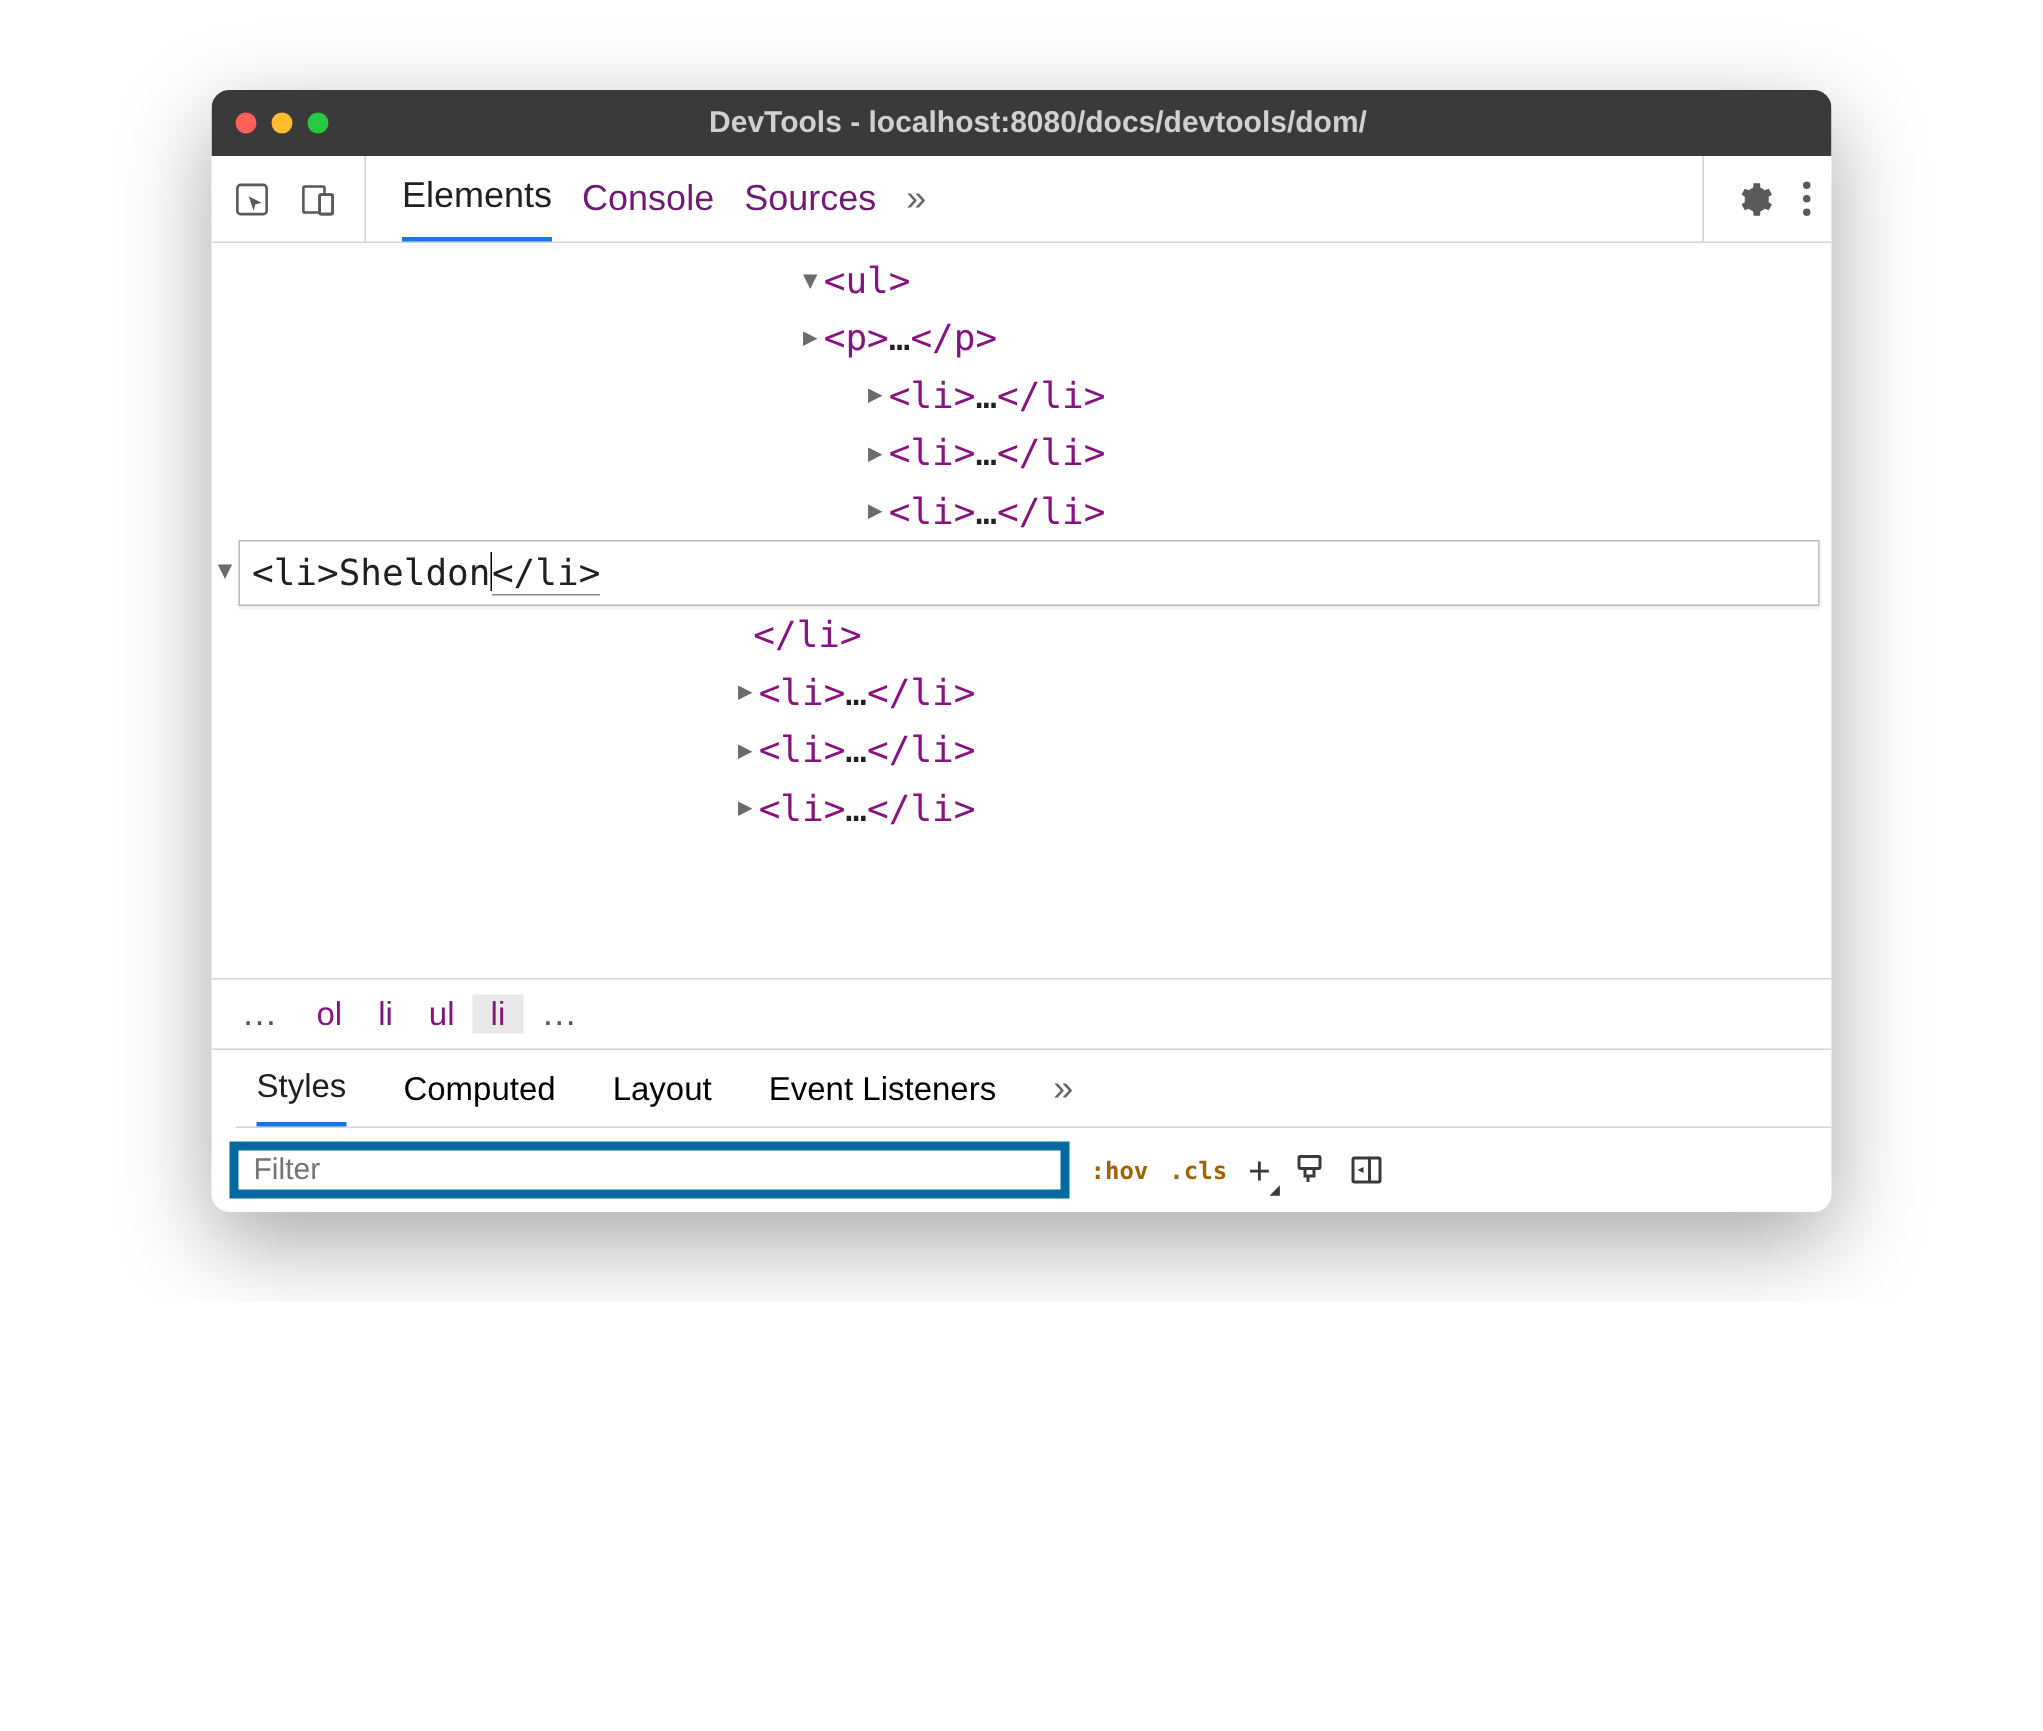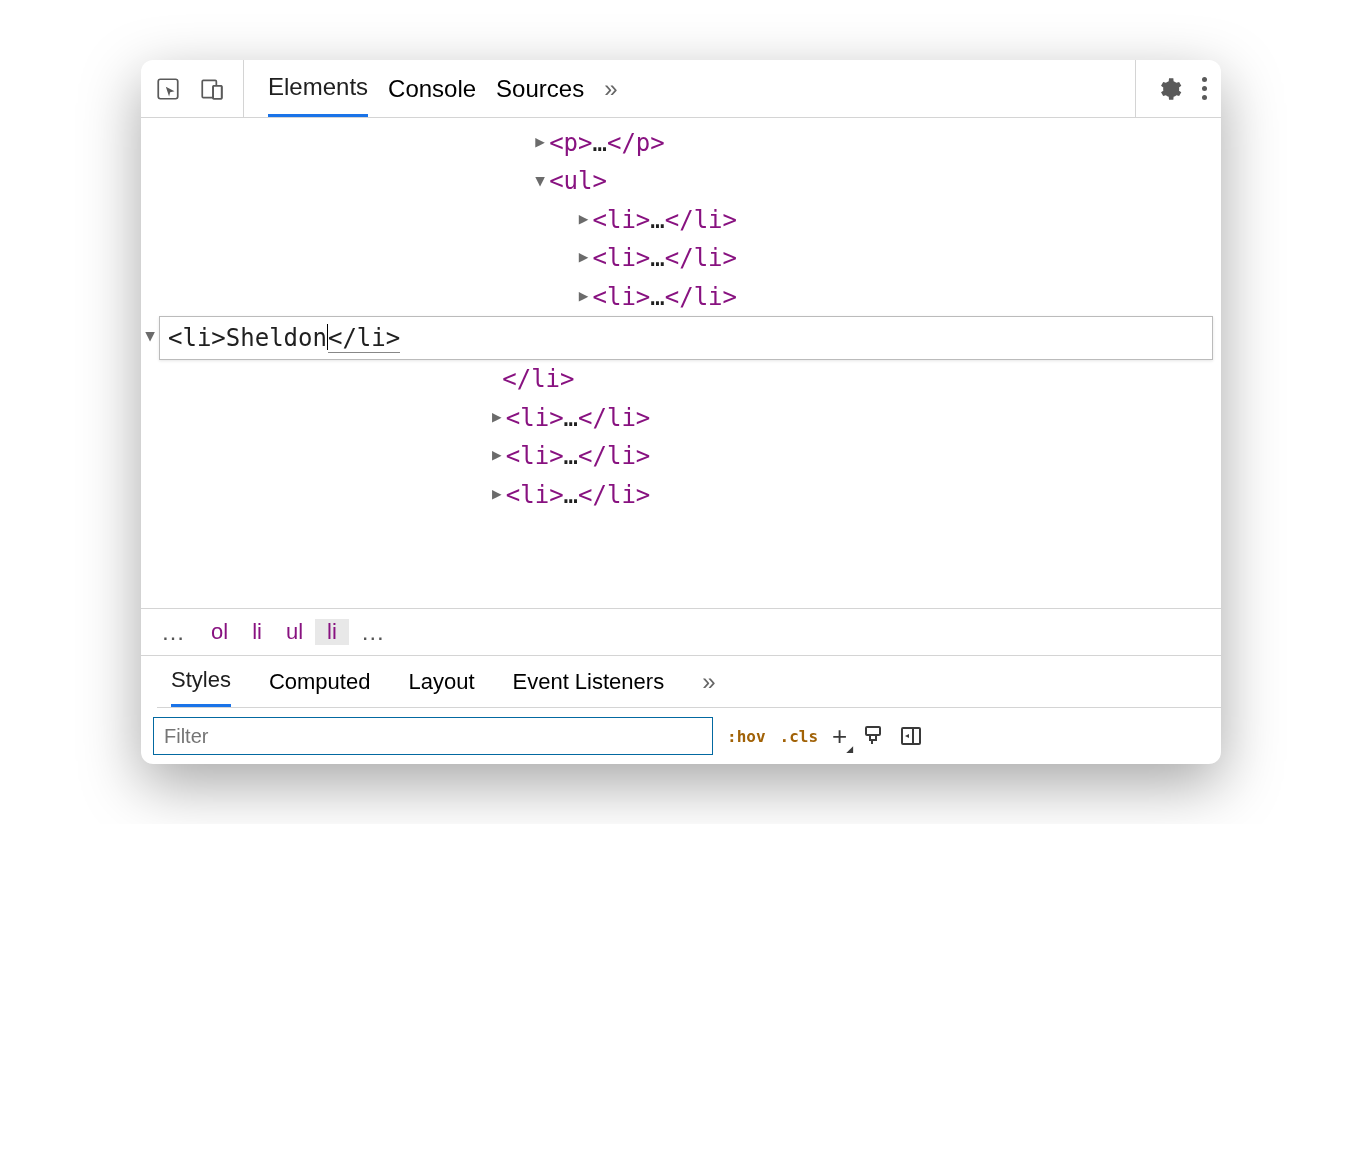--- a/index.html
+++ b/index.html
@@ -33,21 +33,21 @@
 .title-text { flex: 1; text-align: center; color: #d0d0d0; font-size: 20px; font-weight: 600; margin-right: 60px; }
 .toolbar {
   display: flex;
   align-items: center;
   border-bottom: 1px solid #d4d4d4;
   height: 58px;
   padding: 0 14px;
 }
 .toolbar .icon-group { display: flex; align-items: center; gap: 18px; padding-right: 18px; border-right: 1px solid #d4d4d4; height: 100%; }
 .toolbar .tabs { display: flex; align-items: center; height: 100%; margin-left: 24px; gap: 20px; flex: 1; }
-.tab { font-size: 24px; color: #000000; cursor: pointer; height: 100%; display: flex; align-items: center; }
+.tab { font-size: 24px; color: #701a75; cursor: pointer; height: 100%; display: flex; align-items: center; }
 .tab.active { color: #202020; font-weight: 500; border-bottom: 3px solid #1a73e8; }
 .toolbar .right-icons { display: flex; align-items: center; gap: 20px; padding-left: 20px; border-left: 1px solid #d4d4d4; height: 100%; }
 .chev { color: #666; font-size: 24px; }
 .svgicon { width: 26px; height: 26px; stroke: #5a5a5a; stroke-width: 1.6; fill: none; }
 .gear { width: 26px; height: 26px; fill: #5a5a5a; }
 .kebab { display: flex; flex-direction: column; gap: 4px; }
 .kebab span { width: 5px; height: 5px; background: #5a5a5a; border-radius: 50%; }
 
 .dom-panel {
   font-family: "Menlo", "Monaco", monospace;
@@ -116,35 +116,43 @@
   display: flex;
   align-items: center;
   height: 56px;
   padding: 0 12px;
   gap: 14px;
 }
 .filter-input {
   flex: 1;
   max-width: 560px;
   height: 38px;
-  border: 1px solid #0369a1;
+  border: 6px solid #0369a1;
   padding: 0 10px;
   font-size: 20px;
   font-family: inherit;
 }
 .filter-bar .mono { font-family: "Menlo","Monaco",monospace; font-size: 16px; color: #a16207; font-weight: 600; }
 .filter-bar .plus { font-size: 26px; color: #3a3a3a; position: relative; }
 .filter-bar .plus::after { content: "◢"; font-size: 9px; position: absolute; bottom: -2px; right: -6px; color: #3a3a3a; }
 .filter-bar .smicon { width: 24px; height: 24px; stroke: #3a3a3a; stroke-width: 2; fill: none; }
 </style>
 </head>
 <body>
 
 <div class="window">
 
+  <div class="titlebar">
+    <div class="traffic">
+      <div class="dot red"></div>
+      <div class="dot yellow"></div>
+      <div class="dot green"></div>
+    </div>
+    <div class="title-text">DevTools - localhost:8080/docs/devtools/dom/</div>
+  </div>
 
   <div class="toolbar">
     <div class="icon-group">
       <svg class="svgicon" viewBox="0 0 24 24">
         <rect x="3" y="3" width="18" height="18" rx="2"></rect>
         <path d="M10 10 L18 14 L14 15 L13 19 Z" fill="#5a5a5a" stroke="none"></path>
       </svg>
       <svg class="svgicon" viewBox="0 0 24 24">
         <rect x="3" y="4" width="13" height="16" rx="1"></rect>
         <rect x="13" y="9" width="8" height="12" rx="1" fill="#fff"></rect>
@@ -163,22 +171,22 @@
       </svg>
       <div class="kebab">
           <span></span>
           <span></span>
           <span></span>
         </div>
     </div>
   </div>
 
   <div class="dom-panel">
+    <div class="dom-line">                           <span class="tri down"></span><span class="tag">&lt;ul&gt;</span></div>
     <div class="dom-line">                           <span class="tri right"></span><span class="tag">&lt;p&gt;</span><span class="ellips">…</span><span class="tag">&lt;/p&gt;</span></div>
-    <div class="dom-line">                           <span class="tri down"></span><span class="tag">&lt;ul&gt;</span></div>
     <div class="dom-line">                              <span class="tri right"></span><span class="tag">&lt;li&gt;</span><span class="ellips">…</span><span class="tag">&lt;/li&gt;</span></div>
     <div class="dom-line">                              <span class="tri right"></span><span class="tag">&lt;li&gt;</span><span class="ellips">…</span><span class="tag">&lt;/li&gt;</span></div>
     <div class="dom-line">                              <span class="tri right"></span><span class="tag">&lt;li&gt;</span><span class="ellips">…</span><span class="tag">&lt;/li&gt;</span></div>
     <div class="dom-line edit-line">                              <span class="tri down"></span> <span class="edit-box"><span>&lt;li&gt;Sheldon</span><span class="cursor-caret"></span><span class="closing">&lt;/li&gt;</span></span></div>
     <div class="dom-line">                         <span class="tag">&lt;/li&gt;</span></div>
     <div class="dom-line">                        <span class="tri right"></span><span class="tag">&lt;li&gt;</span><span class="ellips">…</span><span class="tag">&lt;/li&gt;</span></div>
     <div class="dom-line">                        <span class="tri right"></span><span class="tag">&lt;li&gt;</span><span class="ellips">…</span><span class="tag">&lt;/li&gt;</span></div>
     <div class="dom-line">                        <span class="tri right"></span><span class="tag">&lt;li&gt;</span><span class="ellips">…</span><span class="tag">&lt;/li&gt;</span></div>
   </div>
 

